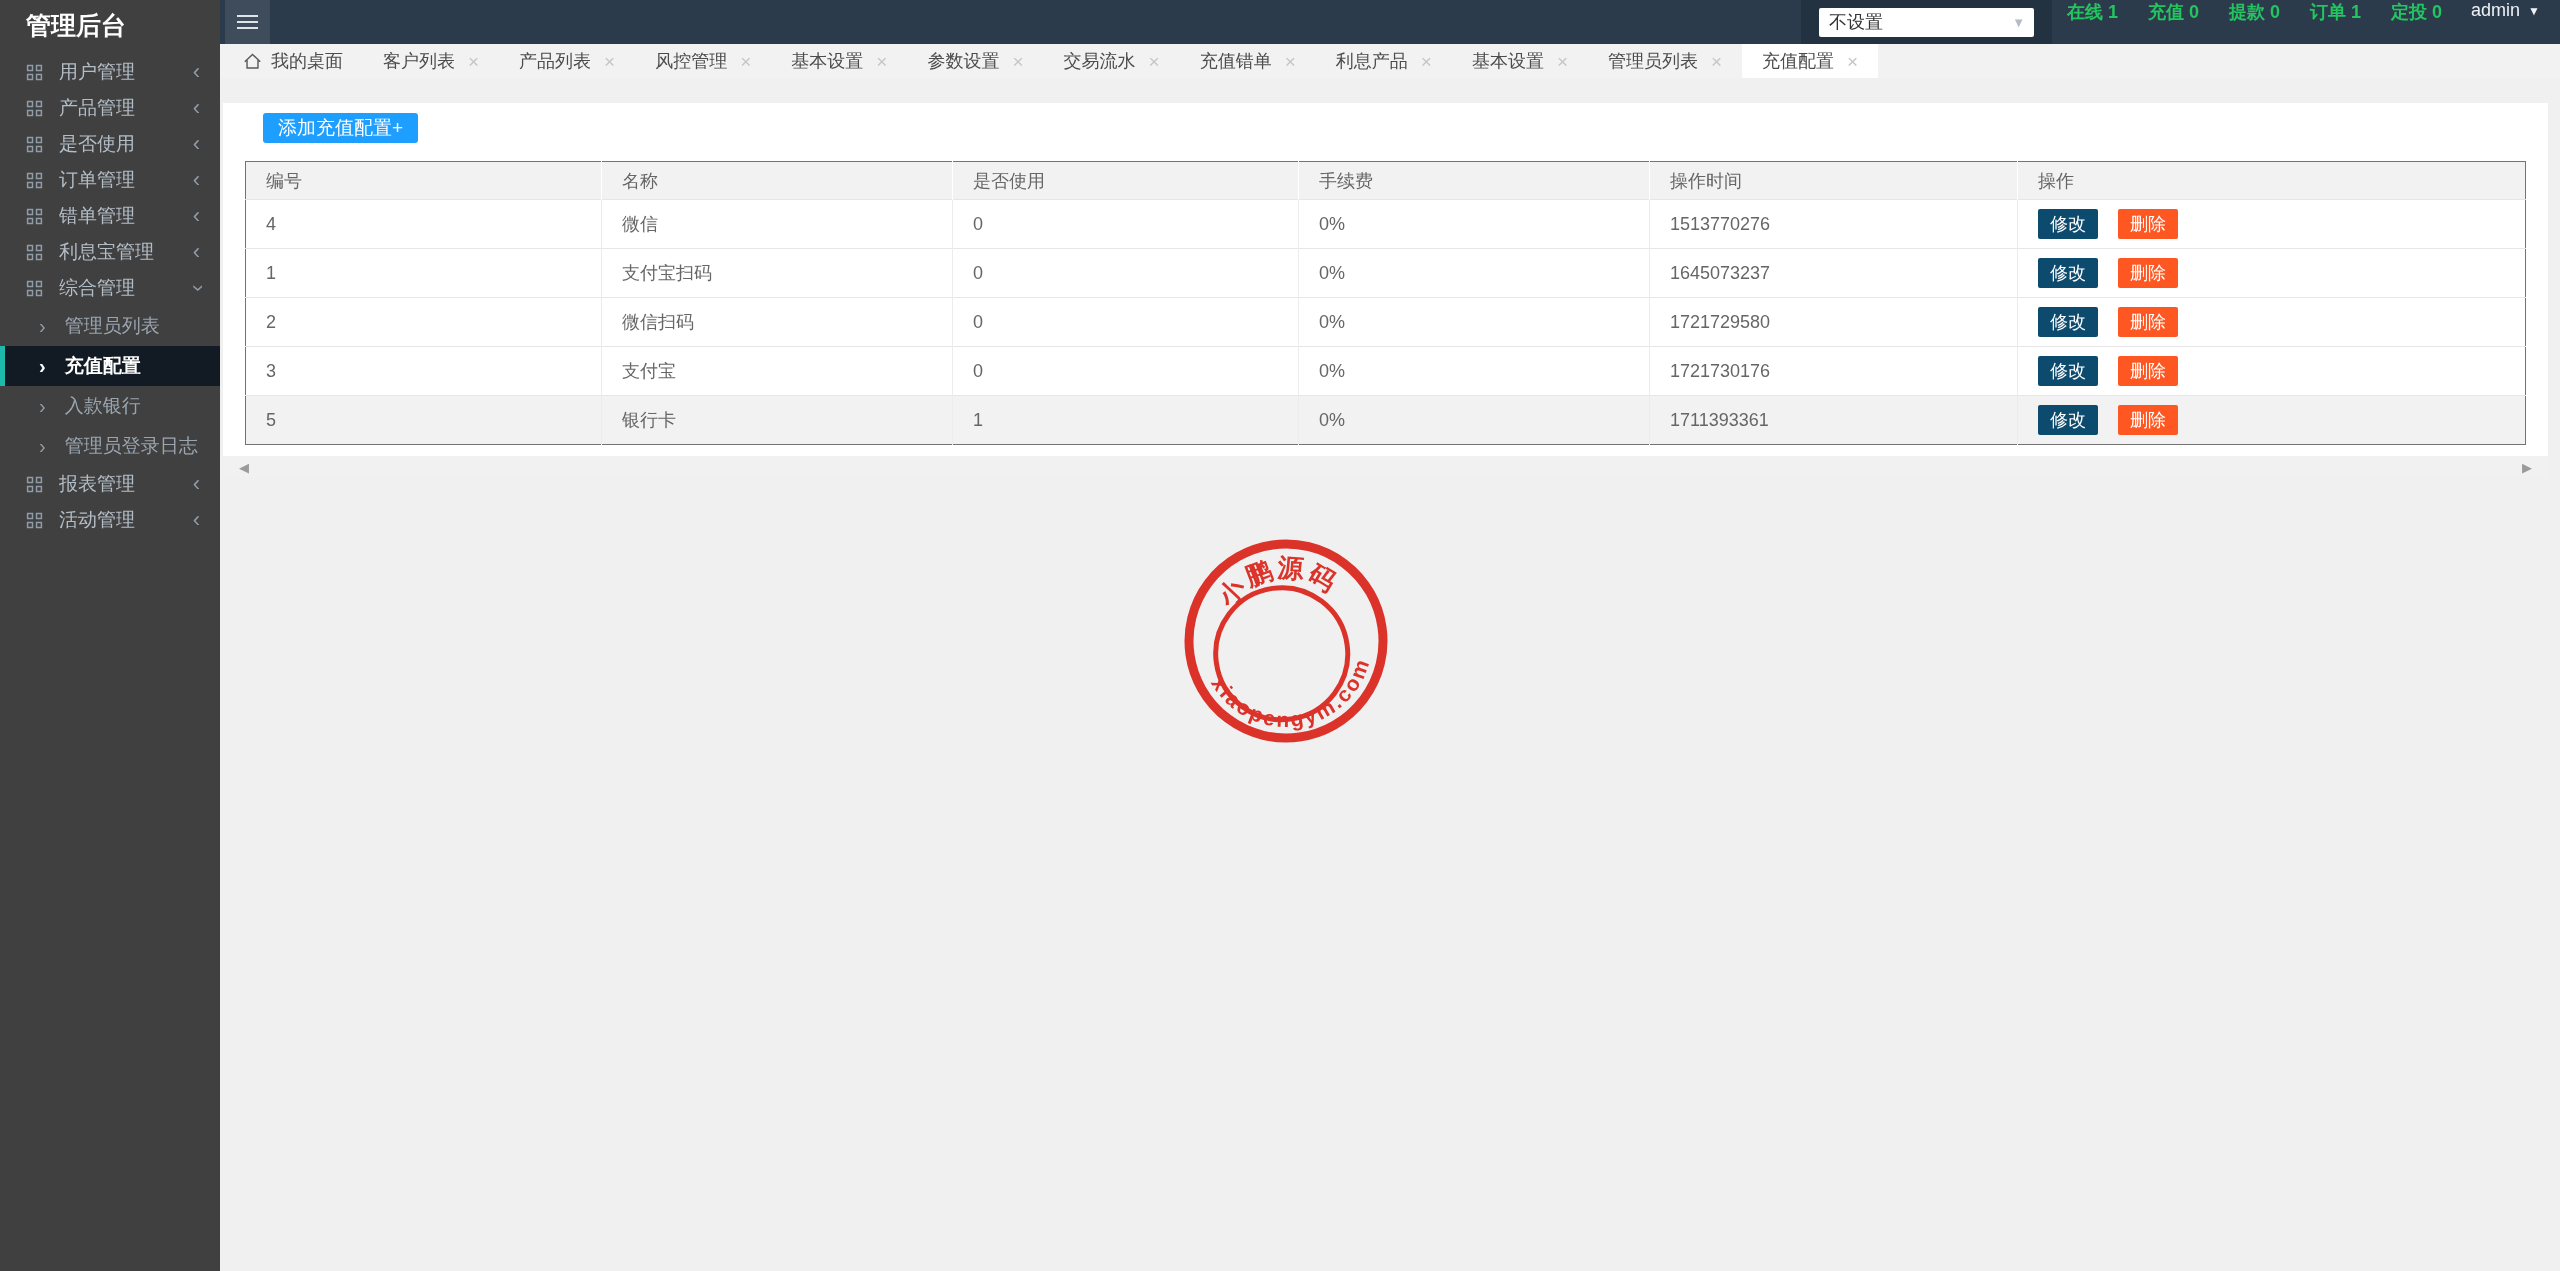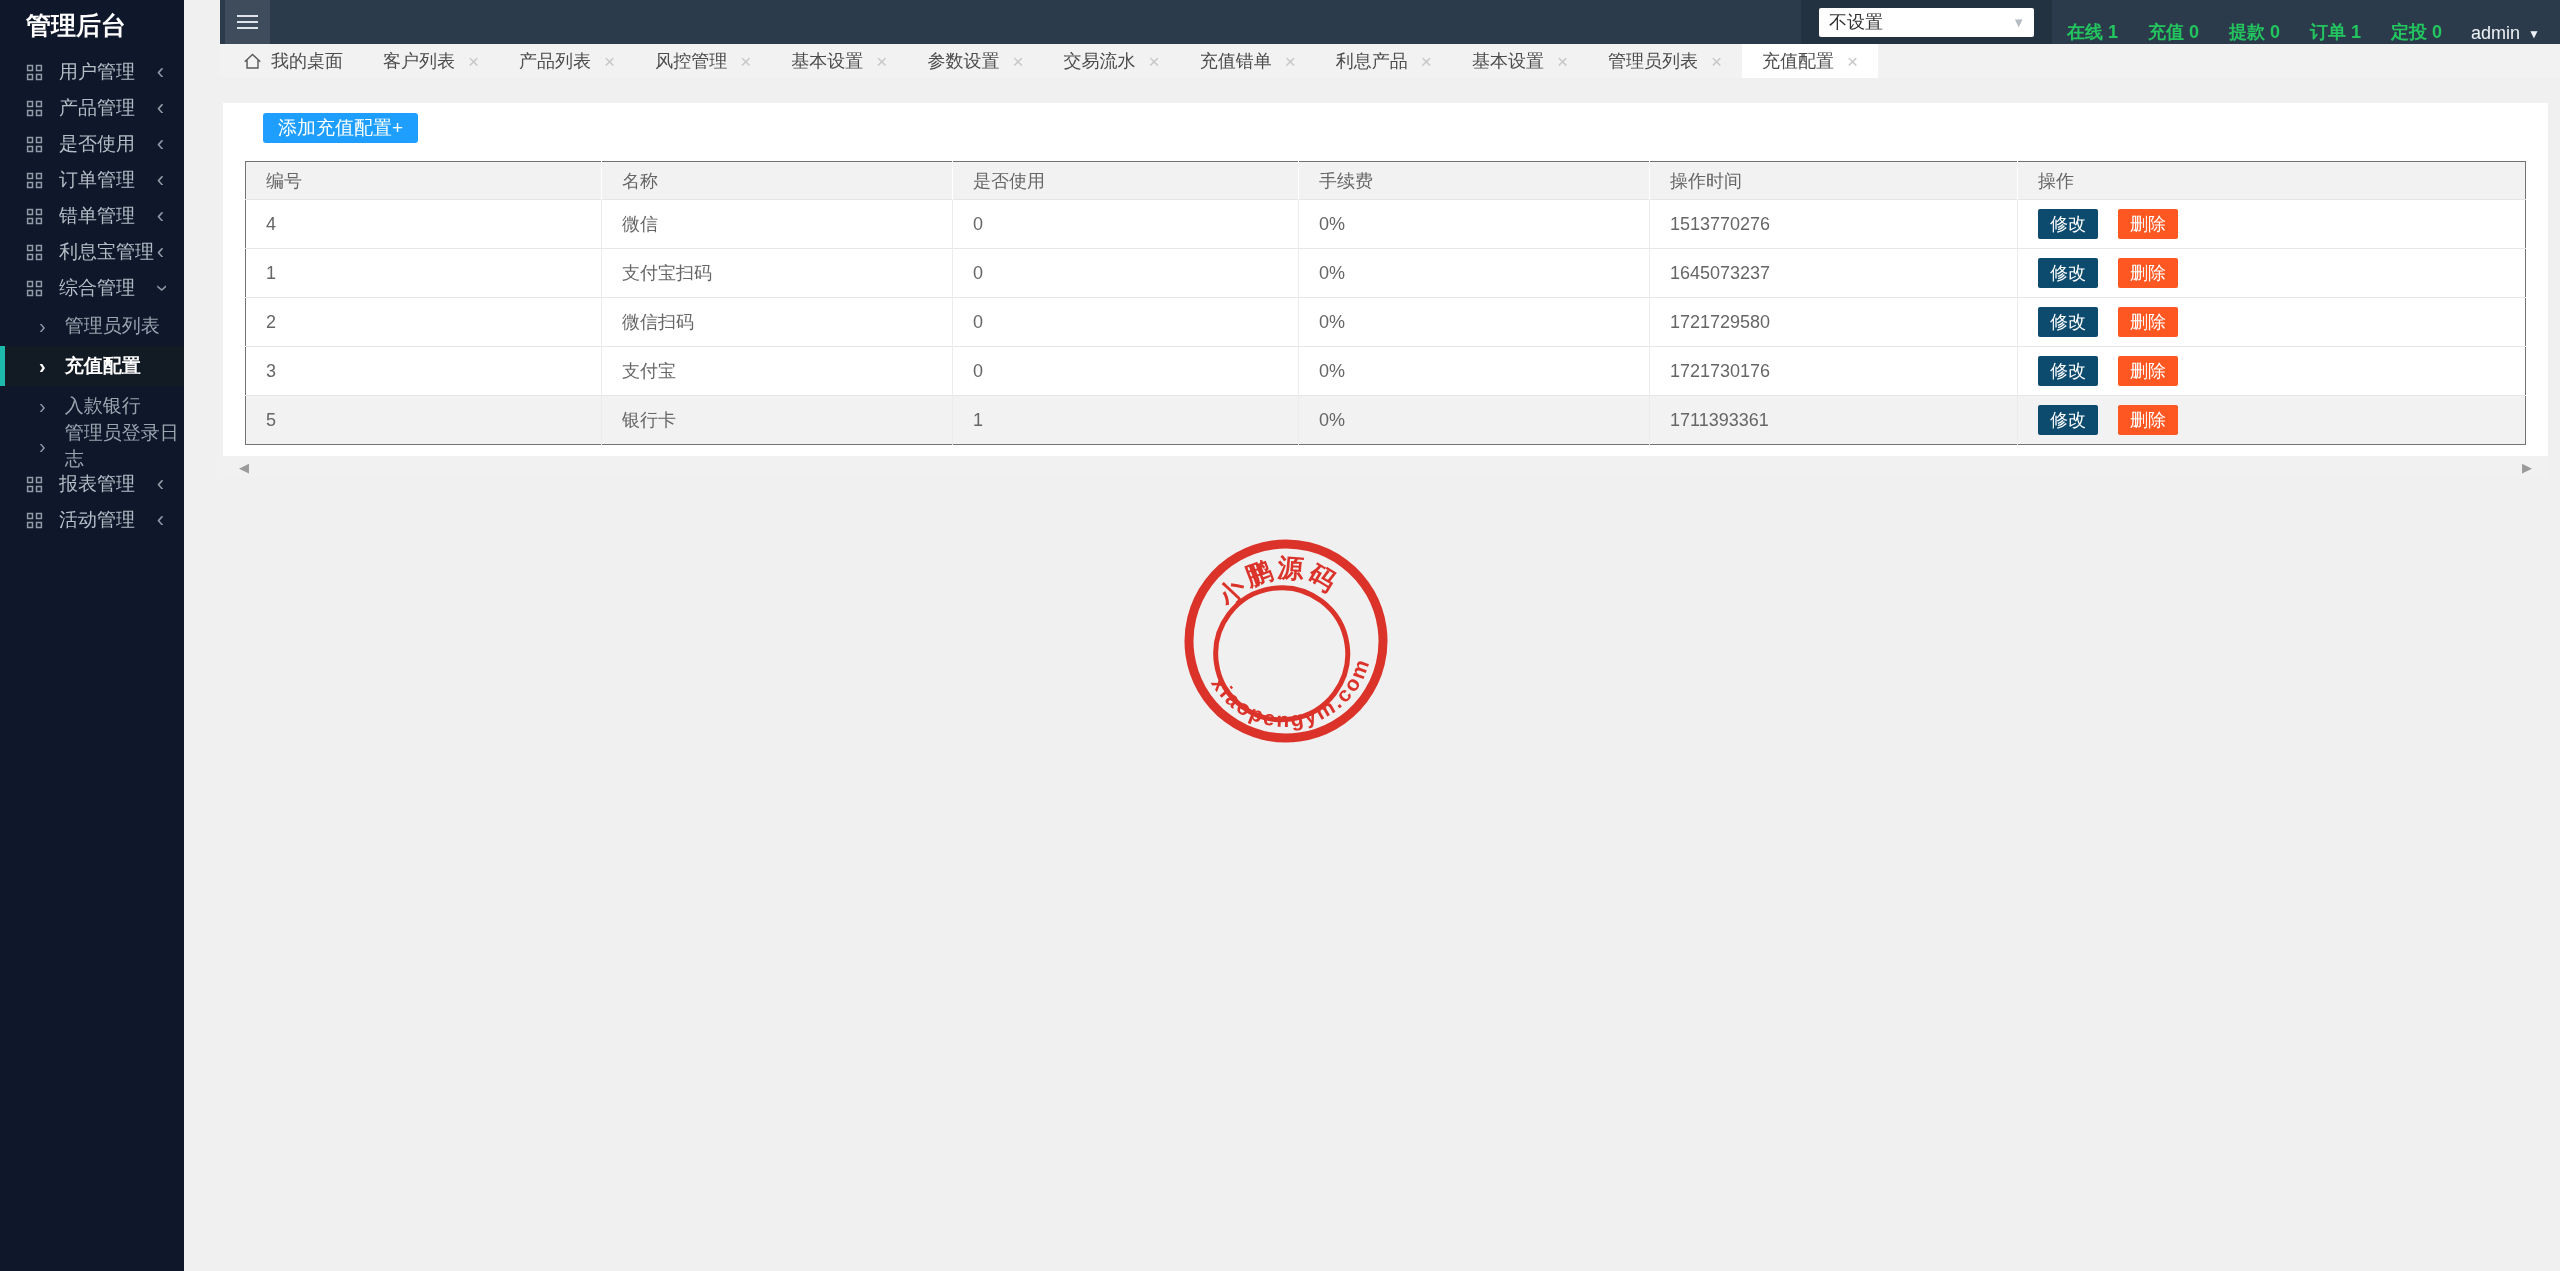--- a/index.html
+++ b/index.html
@@ -1,35 +1,35 @@
 <!DOCTYPE html>
 <html><head>
 <meta charset="utf-8">
 <style>
   *{box-sizing:border-box;margin:0;padding:0;}
   html,body{width:2560px;height:1271px;overflow:hidden;}
   body{font-family:"Liberation Sans","DejaVu Sans",sans-serif;background:#f0f0f0;position:relative;}
 
   
-  .sidebar{position:fixed;left:0;top:0;width:184px;height:1271px;background:#0f172a;z-index:5;}
+  .sidebar{position:fixed;left:0;top:0;width:220px;height:1271px;background:#404040;z-index:5;}
   .logo{height:54px;line-height:50px;padding-left:26px;font-size:25px;font-weight:bold;color:#fff;}
   .nav-item{height:36px;display:flex;align-items:center;padding:0 20px 0 26px;color:#b3bdc6;font-size:19px;cursor:pointer;}
   .nav-ico{color:#8f9ba6;display:flex;margin-right:16px;}
   .nav-label{flex:1;}
   .chev{color:#8f9ba6;font-size:22px;line-height:1;}
   .chev.open{transform:rotate(-90deg);}
   .sub-item{height:40px;display:flex;align-items:center;padding-left:39px;color:#9aa5b0;font-size:19px;cursor:pointer;position:relative;}
   .sub-arrow{margin-right:19px;font-size:20px;color:#8f9ba6;}
   .sub-item.active{background:#121a23;color:#fff;font-weight:bold;}
   .sub-item.active .sub-arrow{color:#fff;}
   .sub-item.active::before{content:'';position:absolute;left:0;top:0;bottom:0;width:5px;background:#1db9aa;}
 
   
   .main{margin-left:220px;}
-  .topbar{height:44px;background:#2c3b4c;display:flex;align-items:flex-end;}
+  .topbar{height:44px;background:#2c3b4c;display:flex;align-items:flex-start;}
   .hamburger{width:45px;height:44px;background:#3e4c5c;display:flex;flex-direction:column;justify-content:center;align-items:center;gap:4px;margin-left:5px;cursor:pointer;}
   .hamburger span{display:block;width:21px;height:2px;background:#dde4ea;}
   .topbar-spacer{flex:1;}
   .select-wrap{background:#233240;height:44px;display:flex;align-items:center;padding:0 18px;}
   .select{width:215px;height:29px;background:#fff;border-radius:2px;display:flex;align-items:center;justify-content:space-between;padding:0 9px 0 10px;font-size:18px;color:#333;cursor:pointer;}
   .select .caret{color:#b5bcc4;font-size:13px;}
   .topstats{display:flex;align-items:center;}
   .stat{padding:0 15px;color:#22c55e;font-size:18px;font-weight:bold;cursor:pointer;white-space:nowrap;}
   .adminbox{padding:0 20px 0 14px;color:#eef2f6;font-size:18px;font-weight:normal;display:flex;align-items:center;gap:8px;cursor:pointer;}
   .adminbox .caret{font-size:12px;}

